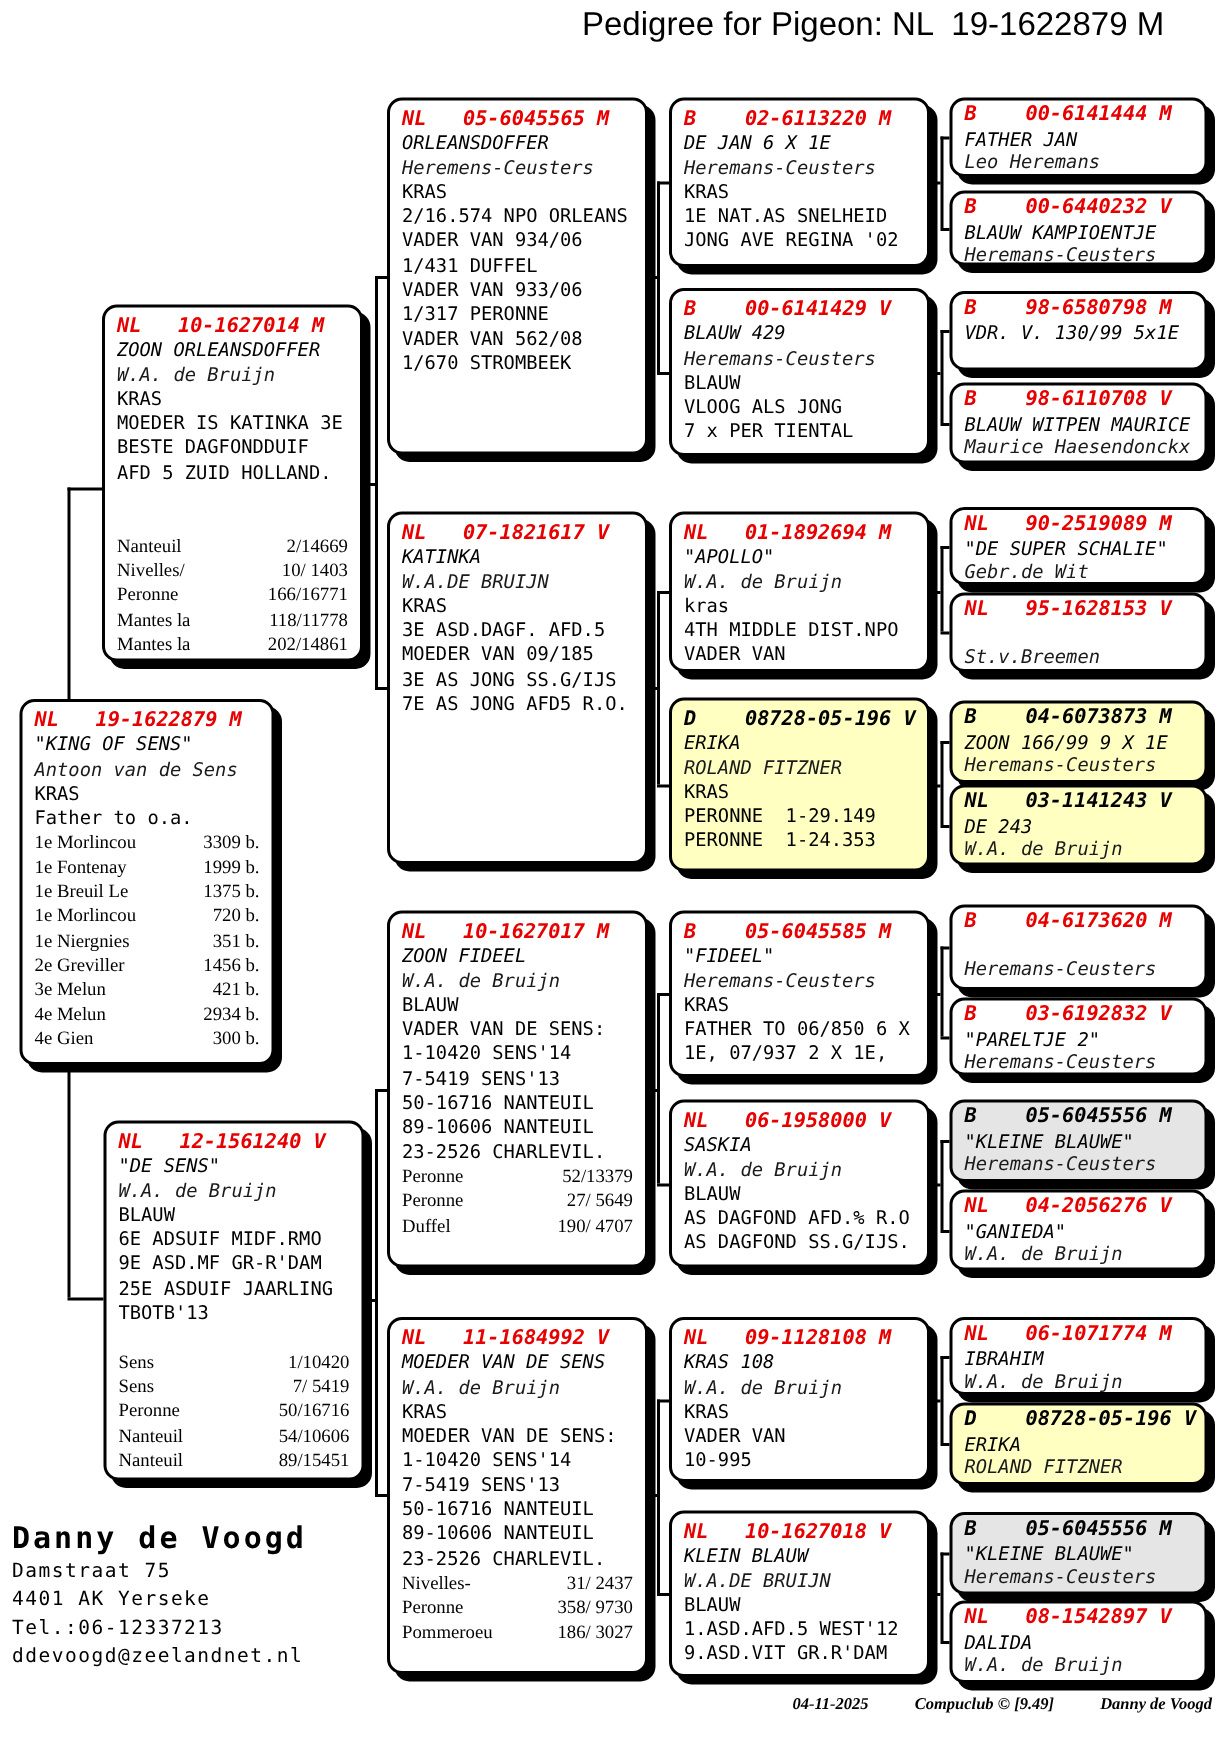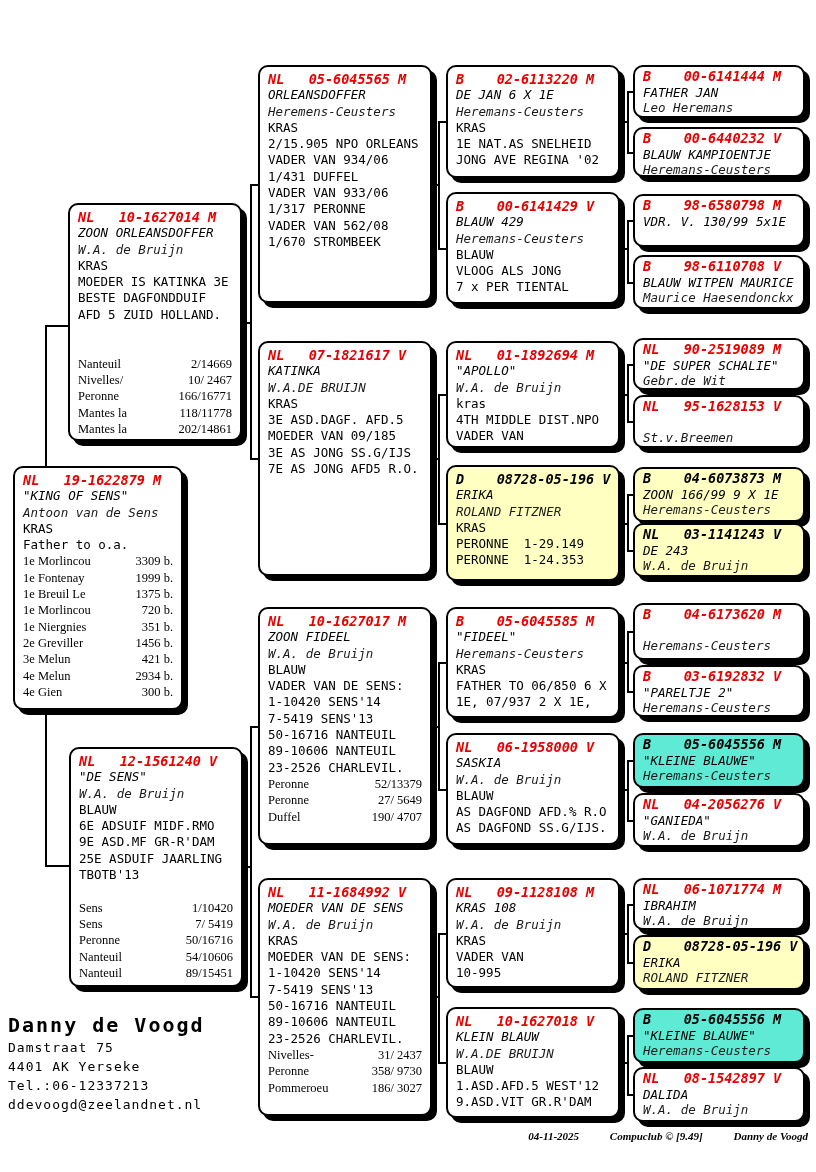--- a/index.html
+++ b/index.html
@@ -5,41 +5,42 @@
   html,body{margin:0;padding:0;background:#fff;}
   #page{position:relative;width:816px;height:1172px;background:#fff;overflow:hidden;
         font-family:"DejaVu Sans Mono",monospace;}
   #title{position:absolute;left:388px;top:3px;font-family:"Liberation Sans",sans-serif;
          font-size:22px;color:#000;white-space:pre;}
   .conn{position:absolute;background:#000;z-index:1;}
   .box{position:absolute;z-index:2;box-sizing:border-box;border:2px solid #000;border-radius:10px;
        box-shadow:5px 5px 0 #000;background:#fff;padding:4px 8px;
        font-size:12.5px;line-height:16.3px;color:#000;}
   .box.yellow{background:#ffffc2;}
-  .box.pink{background:#5eead4;}
+  .box.pink{background:#e5e5e5;}
   .ring{font-weight:bold;font-style:italic;font-size:13.5px;white-space:pre;color:#e60000;}
   .box.yellow .ring,.box.pink .ring{color:#000;}
   .pname{font-weight:normal;font-style:italic;white-space:pre;min-height:16.3px;}
   .fancier{font-style:italic;white-space:pre;min-height:16.3px;color:#1a1a1a;}
   .line{white-space:pre;min-height:16.3px;}
   .pair{display:flex;justify-content:space-between;white-space:pre;min-height:16.3px;font-family:Liberation Serif, serif;}
   .box.g5{line-height:15.5px;padding:2px 8px;}
   .box.g5 .pname,.box.g5 .fancier{min-height:15.5px;}
   #owner{position:absolute;left:8px;top:1012px;}
   #owner-name{font-size:20px;font-weight:bold;letter-spacing:2px;line-height:26px;}
   .owner-line{font-size:13px;line-height:19px;letter-spacing:1px;}
   #footer{position:absolute;right:8px;top:1130px;font-family:"Liberation Serif",serif;
           font-style:italic;font-weight:bold;font-size:11px;color:#000;}
   #footer span{margin-left:28px;}
   #footer span:first-child{margin-left:0;}
 </style>
 </head>
 <body>
 
 <div id="page">
+  <div id="title">Pedigree for Pigeon: NL  19-1622879 M</div>
   <div id="tree">
       <div class="conn" style="left: 45px; top: 325px; width: 23px; height: 1.5px;"></div>
       <div class="conn" style="left: 45px; top: 325px; width: 1.5px; height: 141px;"></div>
       <div class="conn" style="left: 45px; top: 710px; width: 1.5px; height: 155px;"></div>
       <div class="conn" style="left: 45px; top: 865px; width: 24px; height: 1.5px;"></div>
       <div class="conn" style="left: 242px; top: 322px; width: 8px; height: 1.5px;"></div>
       <div class="conn" style="left: 250px; top: 184px; width: 1.5px; height: 274px;"></div>
       <div class="conn" style="left: 250px; top: 184px; width: 8px; height: 1.5px;"></div>
       <div class="conn" style="left: 250px; top: 458px; width: 8px; height: 1.5px;"></div>
       <div class="conn" style="left: 243px; top: 866px; width: 7px; height: 1.5px;"></div>
@@ -114,21 +115,21 @@
         <div class="ring">NL   10-1627014 M</div>
         <div class="pname">ZOON ORLEANSDOFFER</div>
         <div class="fancier">W.A. de Bruijn</div>
         <div class="line">KRAS</div>
         <div class="line">MOEDER IS KATINKA 3E</div>
         <div class="line">BESTE DAGFONDDUIF</div>
         <div class="line">AFD 5 ZUID HOLLAND.</div>
         <div class="line"></div>
         <div class="line"></div>
         <div class="pair"><span>Nanteuil</span><span>2/14669</span></div>
-        <div class="pair"><span>Nivelles/</span><span>10/ 2467</span></div>
+        <div class="pair"><span>Nivelles/</span><span>10/ 1403</span></div>
         <div class="pair"><span>Peronne</span><span>166/16771</span></div>
         <div class="pair"><span>Mantes la</span><span>118/11778</span></div>
         <div class="pair"><span>Mantes la</span><span>202/14861</span></div>
       </div>
       <div class="box white" style="left: 69px; top: 747px; width: 174px; height: 240px;">
         <div class="ring">NL   12-1561240 V</div>
         <div class="pname">"DE SENS"</div>
         <div class="fancier">W.A. de Bruijn</div>
         <div class="line">BLAUW</div>
         <div class="line">6E ADSUIF MIDF.RMO</div>
@@ -140,21 +141,21 @@
         <div class="pair"><span>Sens</span><span>7/ 5419</span></div>
         <div class="pair"><span>Peronne</span><span>50/16716</span></div>
         <div class="pair"><span>Nanteuil</span><span>54/10606</span></div>
         <div class="pair"><span>Nanteuil</span><span>89/15451</span></div>
       </div>
       <div class="box white" style="left: 258px; top: 65px; width: 174px; height: 238px;">
         <div class="ring">NL   05-6045565 M</div>
         <div class="pname">ORLEANSDOFFER</div>
         <div class="fancier">Heremens-Ceusters</div>
         <div class="line">KRAS</div>
-        <div class="line">2/15.905 NPO ORLEANS</div>
+        <div class="line">2/16.574 NPO ORLEANS</div>
         <div class="line">VADER VAN 934/06</div>
         <div class="line">1/431 DUFFEL</div>
         <div class="line">VADER VAN 933/06</div>
         <div class="line">1/317 PERONNE</div>
         <div class="line">VADER VAN 562/08</div>
         <div class="line">1/670 STROMBEEK</div>
       </div>
       <div class="box white" style="left: 258px; top: 341px; width: 174px; height: 235px;">
         <div class="ring">NL   07-1821617 V</div>
         <div class="pname">KATINKA</div>

